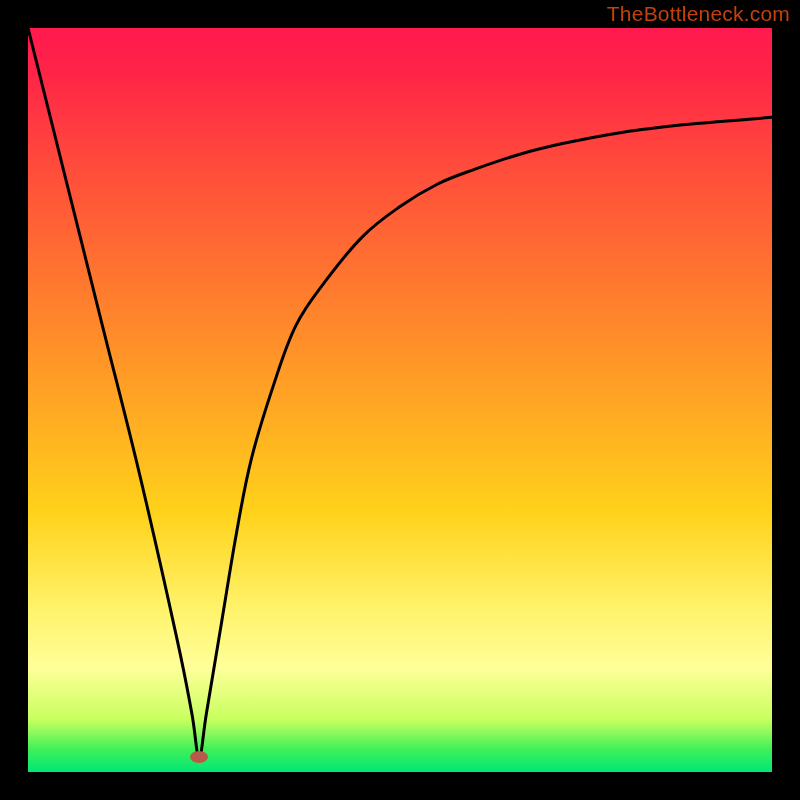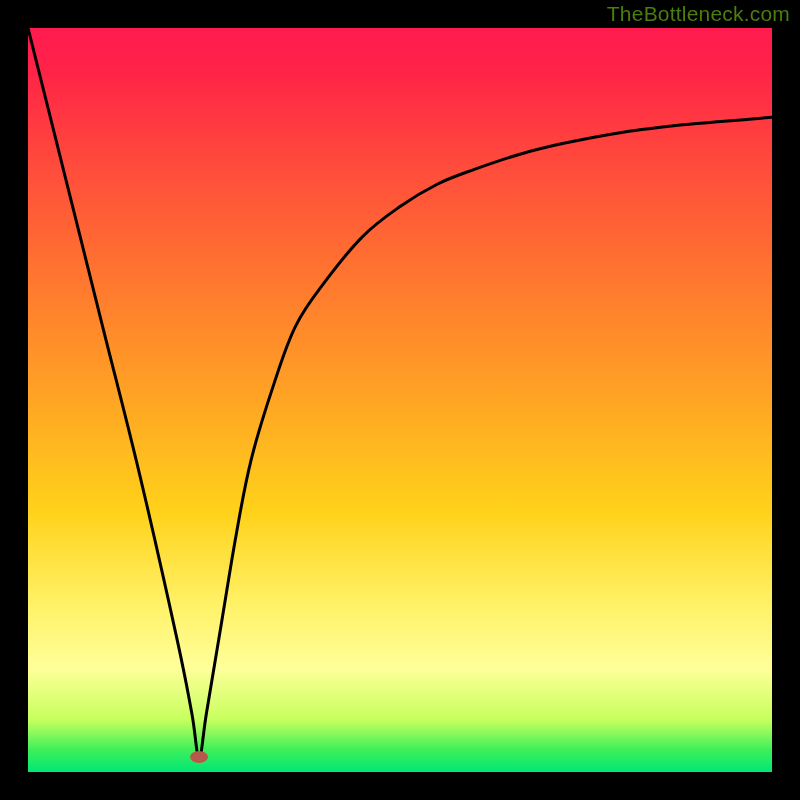--- a/index.html
+++ b/index.html
@@ -37,21 +37,21 @@
       #ffff99 86%,
       #c7ff5e 93%,
       #3ef05a 97%,
       #00e676 100%
     );
   }
   .watermark {
     position: absolute;
     top: 2px;
     right: 10px;
-    color: #4d7c0f;
+    color: #c2410c;
     font-size: 21px;
     font-weight: 500;
     letter-spacing: 0.2px;
   }
   svg.curve {
     position: absolute;
     top: 0;
     left: 0;
     width: 744px;
     height: 744px;

